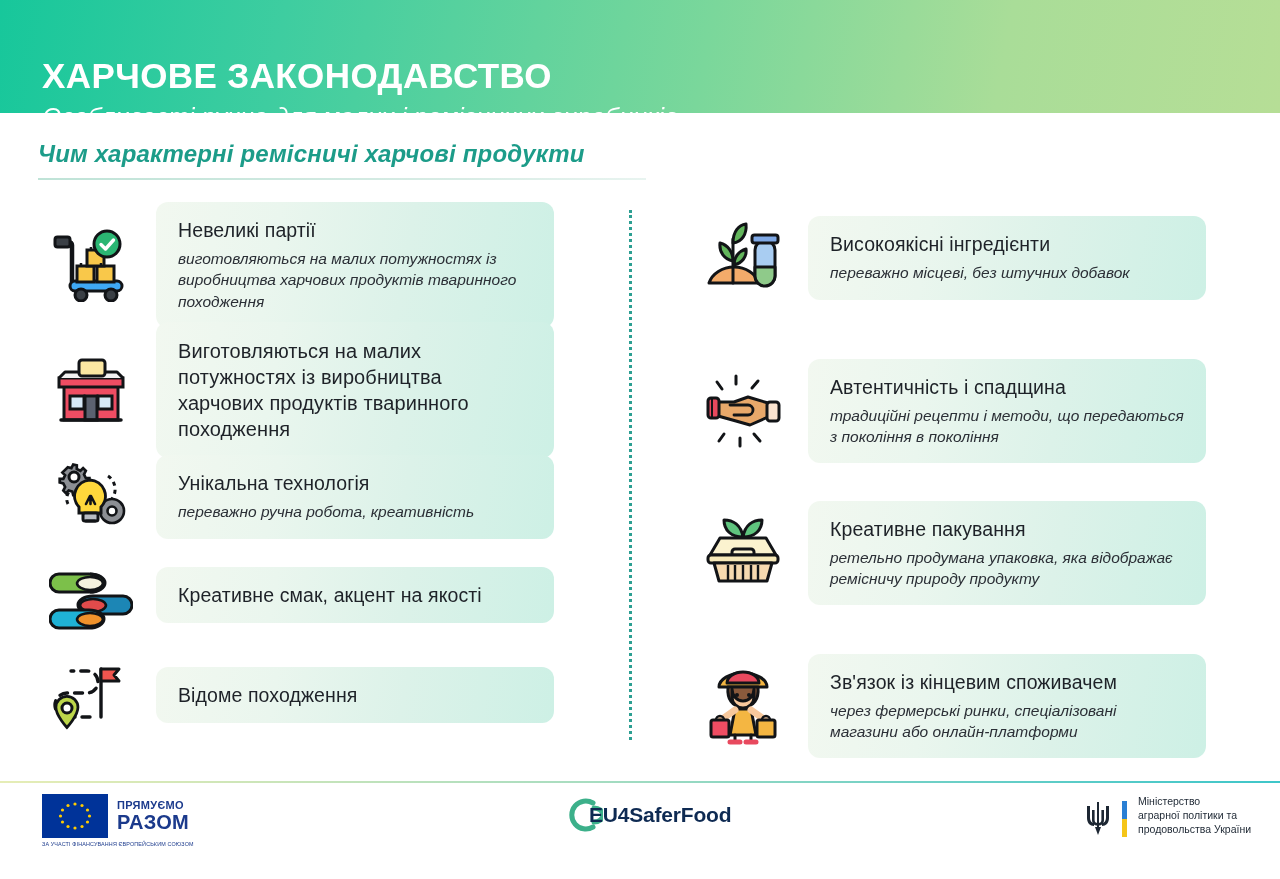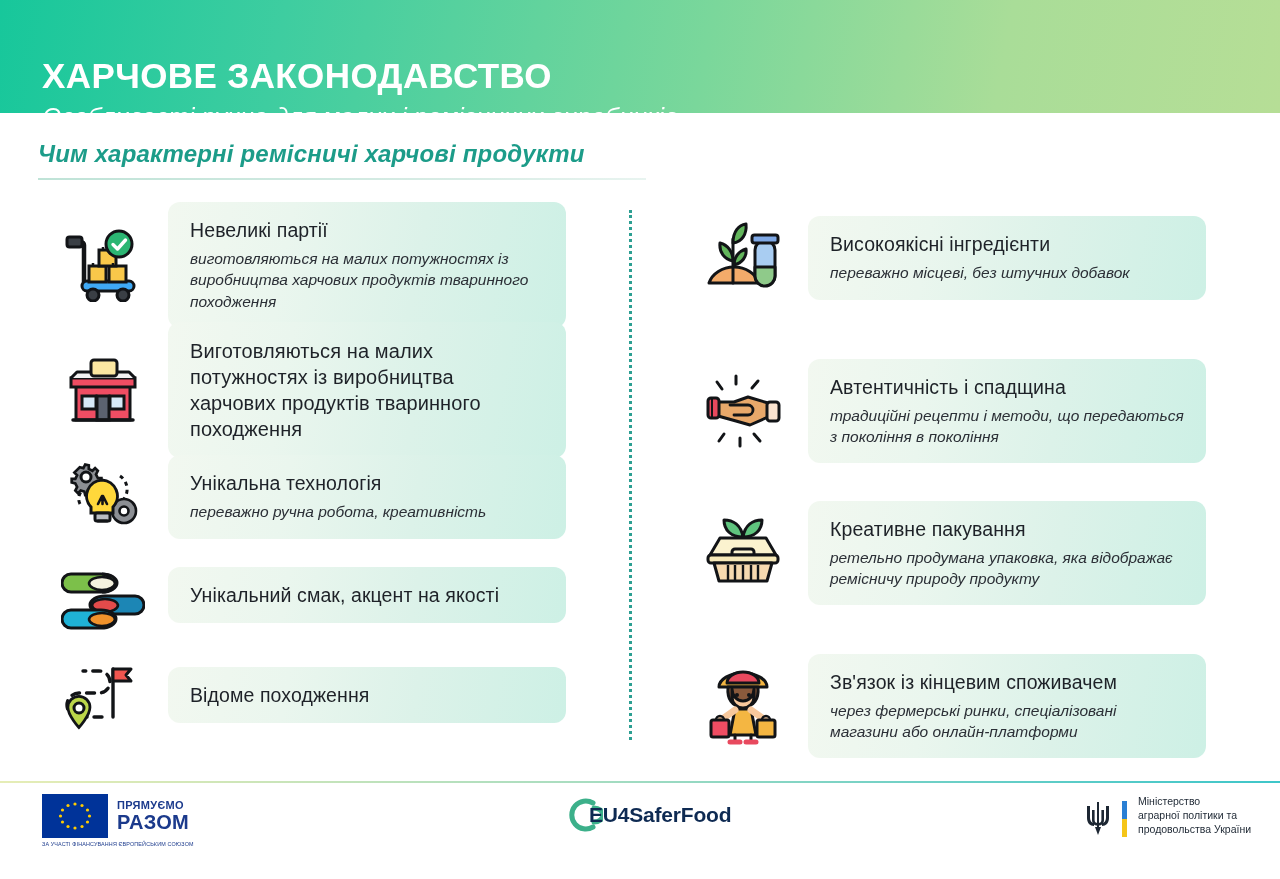--- a/index.html
+++ b/index.html
@@ -37,21 +37,21 @@
     font-size: 24px; font-weight: 700; font-style: italic;
     color: #1c9c89; letter-spacing: 0.2px; padding-bottom: 10px;
   }
   .section-rule {
     height: 2px; width: 608px;
     background: linear-gradient(90deg,#bfe3d7 0%, #d8ece5 70%, #e8f4f0 100%);
   }
 
   
   .col { position: absolute; top: 206px; }
-  .col-left  { left: 38px;  width: 528px; }
+  .col-left  { left: 26px;  width: 528px; }
   .col-right { left: 678px; width: 528px; }
 
   .divider {
     position: absolute; left: 629px; top: 210px;
     width: 0; height: 530px;
     border-left: 3px dotted #2c9f92;
   }
 
   .row { display: flex; align-items: center; }
   .icon-cell {
@@ -194,21 +194,21 @@
           <path d="M10 16 h30 a15 9 0 0 1 0 18 h-30 a5 5 0 0 1 0 -18z" fill="#7cc04a" stroke="#121417" stroke-width="3"></path>
           <path d="M41 16 a15 9 0 0 1 0 18 a9 9 0 0 0 0 -18z" fill="#7cc04a" stroke="#121417" stroke-width="3"></path>
           <path d="M41 19 a13 7 0 0 1 13 6 a13 7 0 0 1 -26 0 a13 7 0 0 1 13 -6z" fill="#f4f1de" stroke="#121417" stroke-width="2.6"></path>
           <path d="M74 38 h-30 a15 9 0 0 0 0 18 h30 a5 5 0 0 0 0 -18z" fill="#1c86b5" stroke="#121417" stroke-width="3"></path>
           <path d="M44 41 a13 7 0 0 0 -13 6 a13 7 0 0 0 26 0 a13 7 0 0 0 -13 -6z" fill="#e24b4b" stroke="#121417" stroke-width="2.6"></path>
           <path d="M10 60 h30 a15 9 0 0 1 0 18 h-30 a5 5 0 0 1 0 -18z" fill="#1fb2d6" stroke="#121417" stroke-width="3" transform="translate(0,-8)"></path>
           <path d="M41 55 a13 7 0 0 1 13 6 a13 7 0 0 1 -26 0 a13 7 0 0 1 13 -6z" fill="#f0922b" stroke="#121417" stroke-width="2.6"></path>
         </svg>
       </div>
       <div class="card card-only-title">
-        <div class="card-title">Унікальний смак, акцент на якості</div>
+        <div class="card-title">Креативне смак, акцент на якості</div>
       </div>
     </div>
 
     <div class="row" style="height:86px;">
       <div class="icon-cell">
         <svg width="84" height="80" viewBox="0 0 84 80">
           <path d="M18 62 a12 12 0 0 1 0 -24 h20 a11 11 0 0 0 0 -22 h-16" fill="none" stroke="#121417" stroke-width="3.4" stroke-linecap="round" stroke-dasharray="8 7"></path>
           <path d="M18 62 h24" fill="none" stroke="#121417" stroke-width="3.4" stroke-linecap="round" stroke-dasharray="8 7"></path>
           <path d="M52 14 v48" stroke="#121417" stroke-width="3.4" stroke-linecap="round"></path>
           <path d="M52 14 h18 l-5 6 l5 6 h-18 z" fill="#f0554f" stroke="#121417" stroke-width="3" stroke-linejoin="round"></path>

